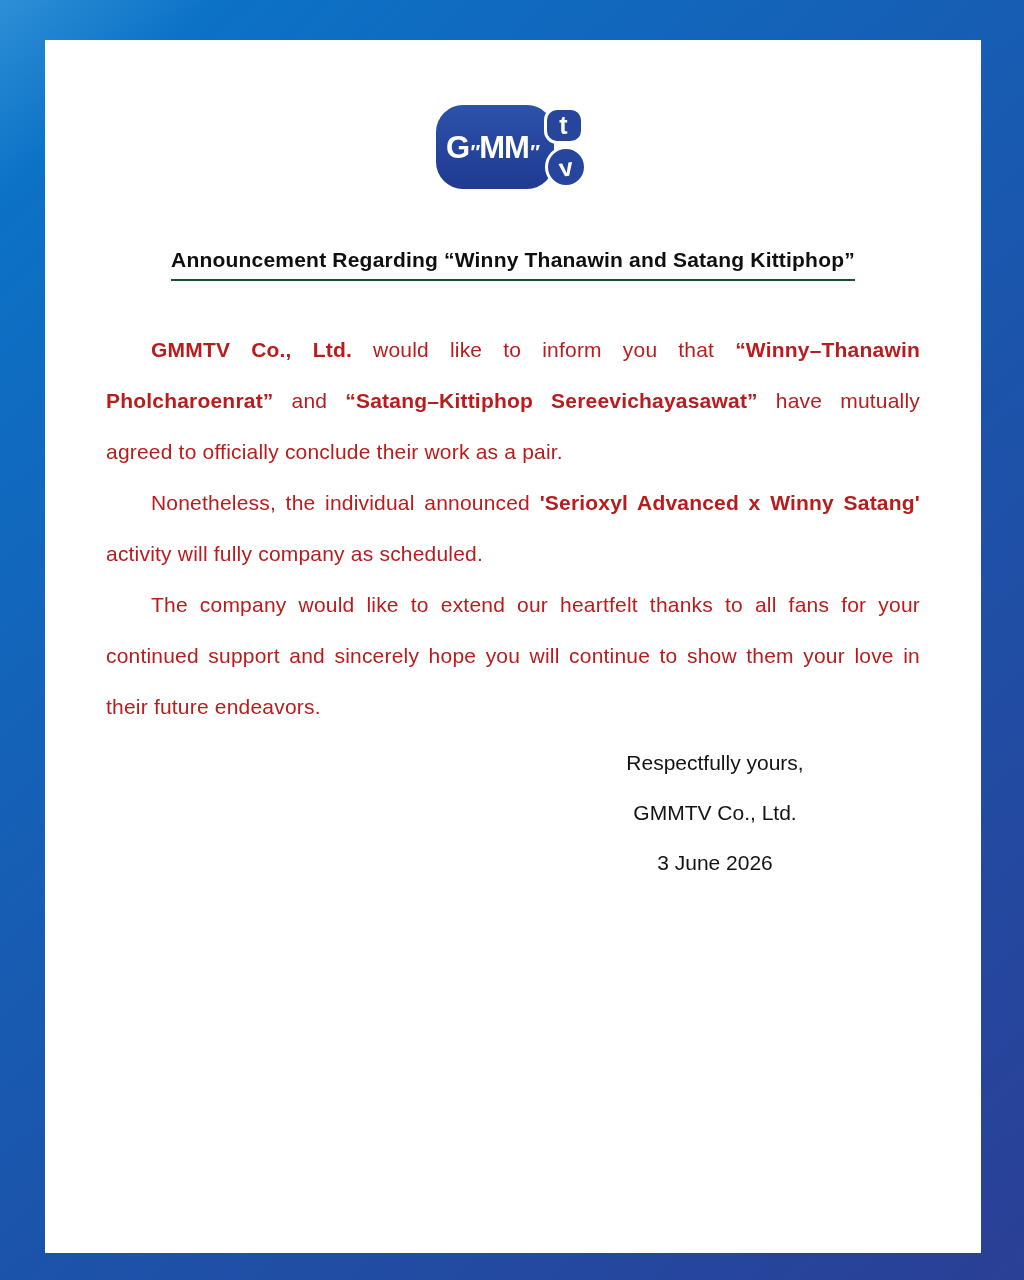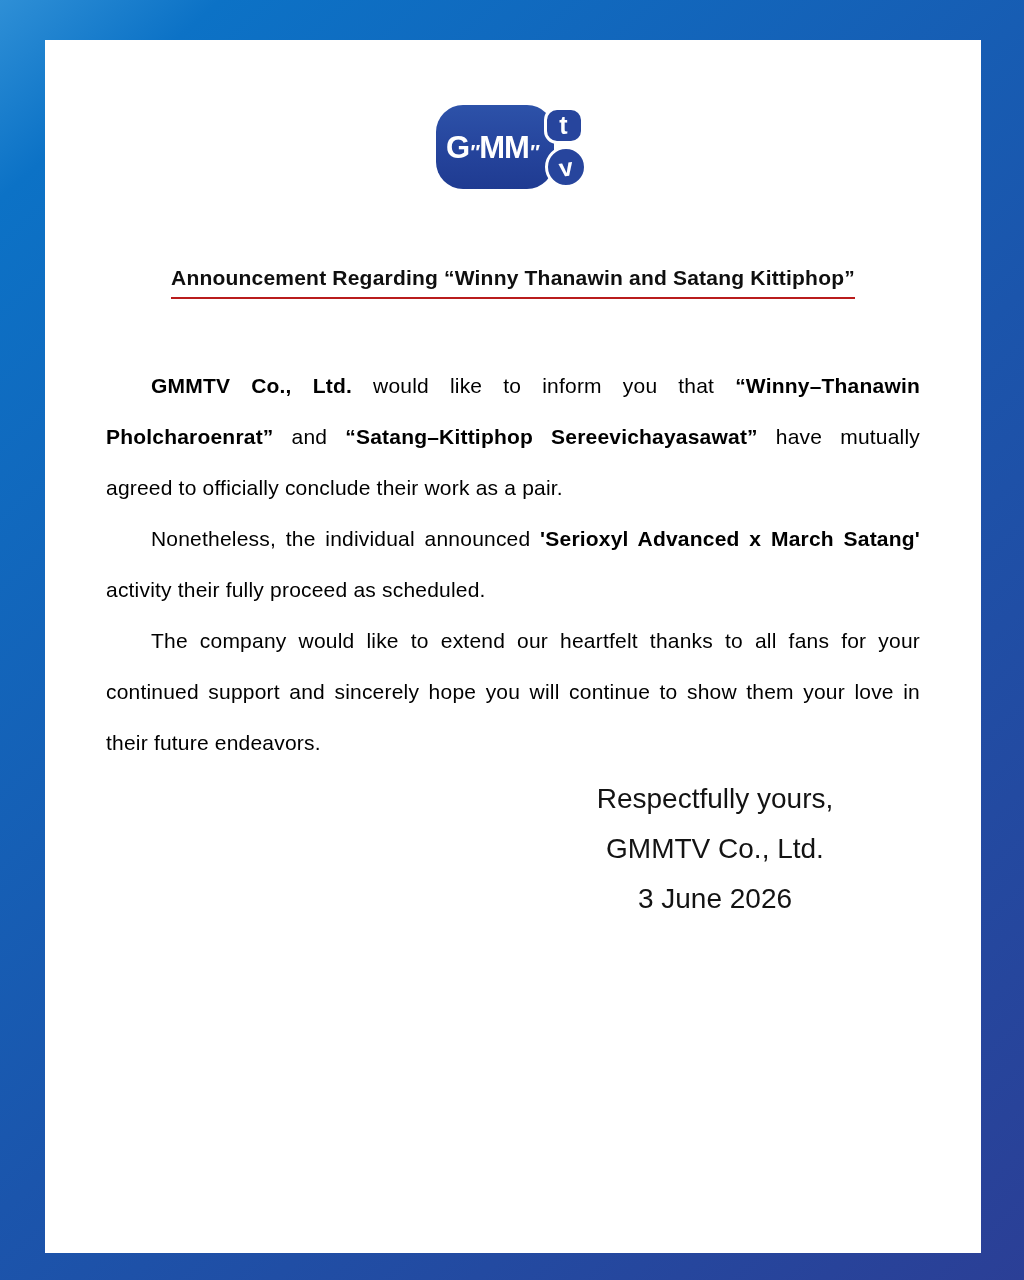--- a/index.html
+++ b/index.html
@@ -64,45 +64,45 @@
     width: 42px; height: 42px;
     border-radius: 50%;
     font-size: 25px;
   }
   .badge-v span { transform: rotate(-8deg); }
 
   
   .title-row { text-align: center; margin-top: 57px; }
   .title {
     display: inline-block;
-    margin: 18px;
+    margin: 0;
     font-size: 21px; font-weight: bold; color: #0f0f0f;
     letter-spacing: 0.2px;
-    border-bottom: 2px solid #b91c1c;
+    border-bottom: 2px solid #14532d;
     padding-bottom: 7px;
   }
 
   
   .body-text {
     margin-top: 43px;
-    font-size: 21px; color: #000000;
+    font-size: 21px; color: #b91c1c;
     line-height: 51px;
     text-align: justify;
     letter-spacing: 0.2px;
   }
   .body-text p { margin: 0; text-indent: 45px; }
   .body-text b { font-weight: bold; }
 
   
   .signoff {
     margin-top: 6px;
     width: 380px;
     margin-left: auto; margin-right: 15px;
     text-align: center;
-    font-size: 28px; color: #131313;
+    font-size: 21px; color: #131313;
     line-height: 50px;
   }
   .signoff p { margin: 0; }
 </style>
 </head>
 <body>
 
 <div class="frame">
   <div class="page">
 
@@ -119,21 +119,21 @@
         </div>
       </div>
     </div>
 
     <div class="title-row">
       <h1 class="title">Announcement Regarding “Winny Thanawin and Satang Kittiphop”</h1>
     </div>
 
     <div class="body-text">
       <p><b>GMMTV Co., Ltd.</b><span> would like to inform you that </span><b>“Winny–Thanawin Pholcharoenrat”</b><span> and </span><b>“Satang–Kittiphop Sereevichayasawat”</b><span> have mutually agreed to officially conclude their work as a pair.</span></p>
-      <p><span>Nonetheless, the individual announced </span><b>'Serioxyl Advanced x March Satang'</b><span> activity their fully proceed as scheduled.</span></p>
+      <p><span>Nonetheless, the individual announced </span><b>'Serioxyl Advanced x Winny Satang'</b><span> activity will fully company as scheduled.</span></p>
       <p><span>The company would like to extend our heartfelt thanks to all fans for your continued support and sincerely hope you will continue to show them your love in their future endeavors.</span></p>
     </div>
 
     <div class="signoff">
       <p>Respectfully yours,</p>
       <p>GMMTV Co., Ltd.</p>
       <p>3 June 2026</p>
     </div>
 
   </div>

